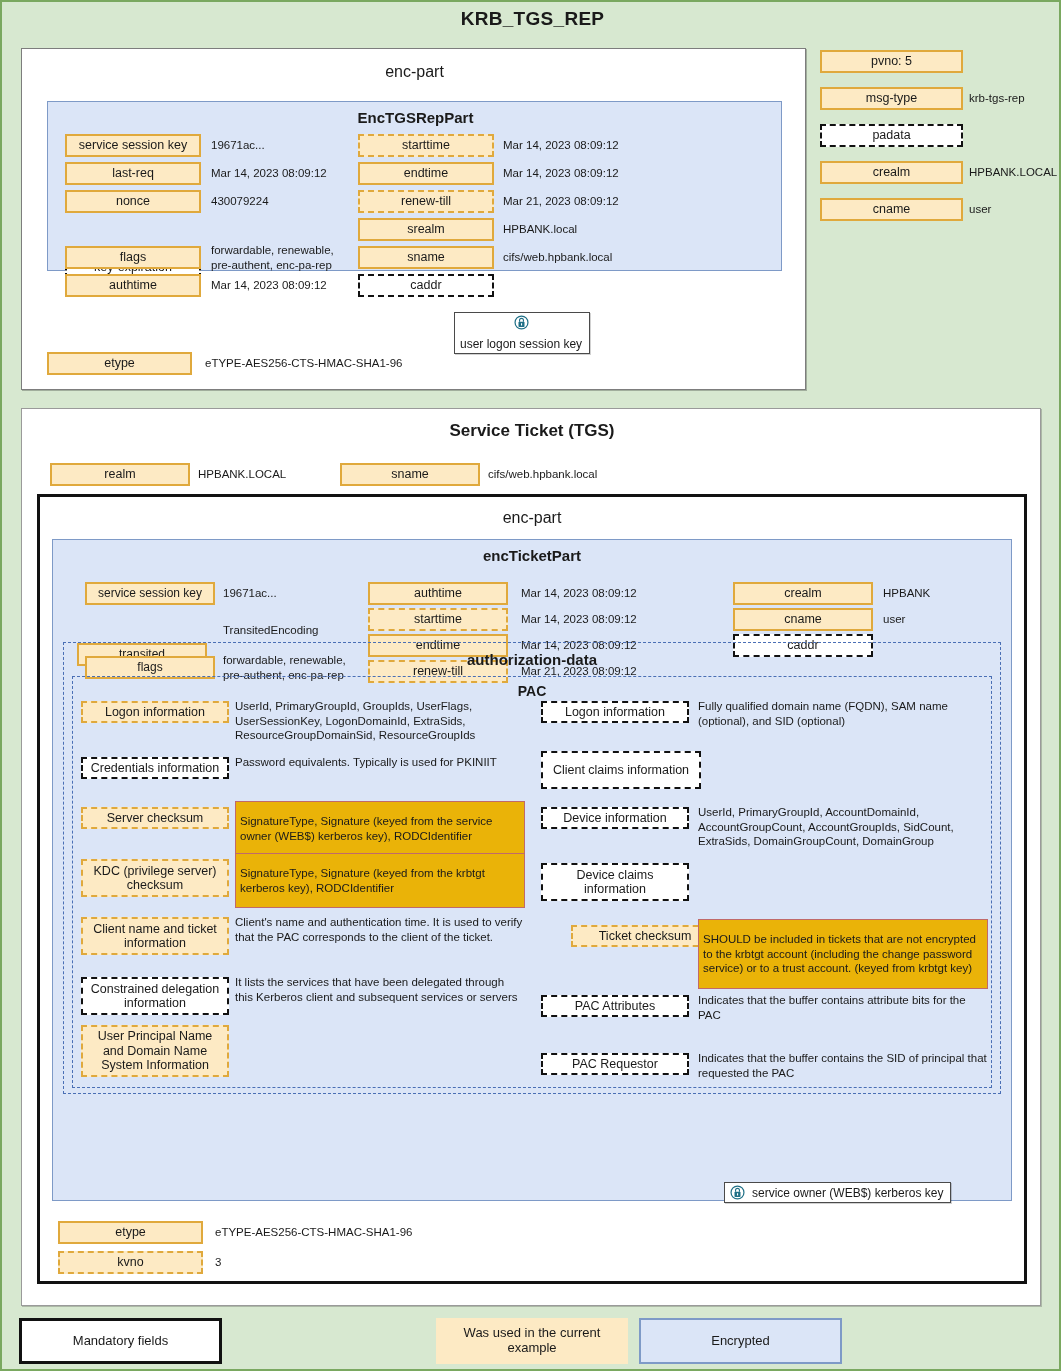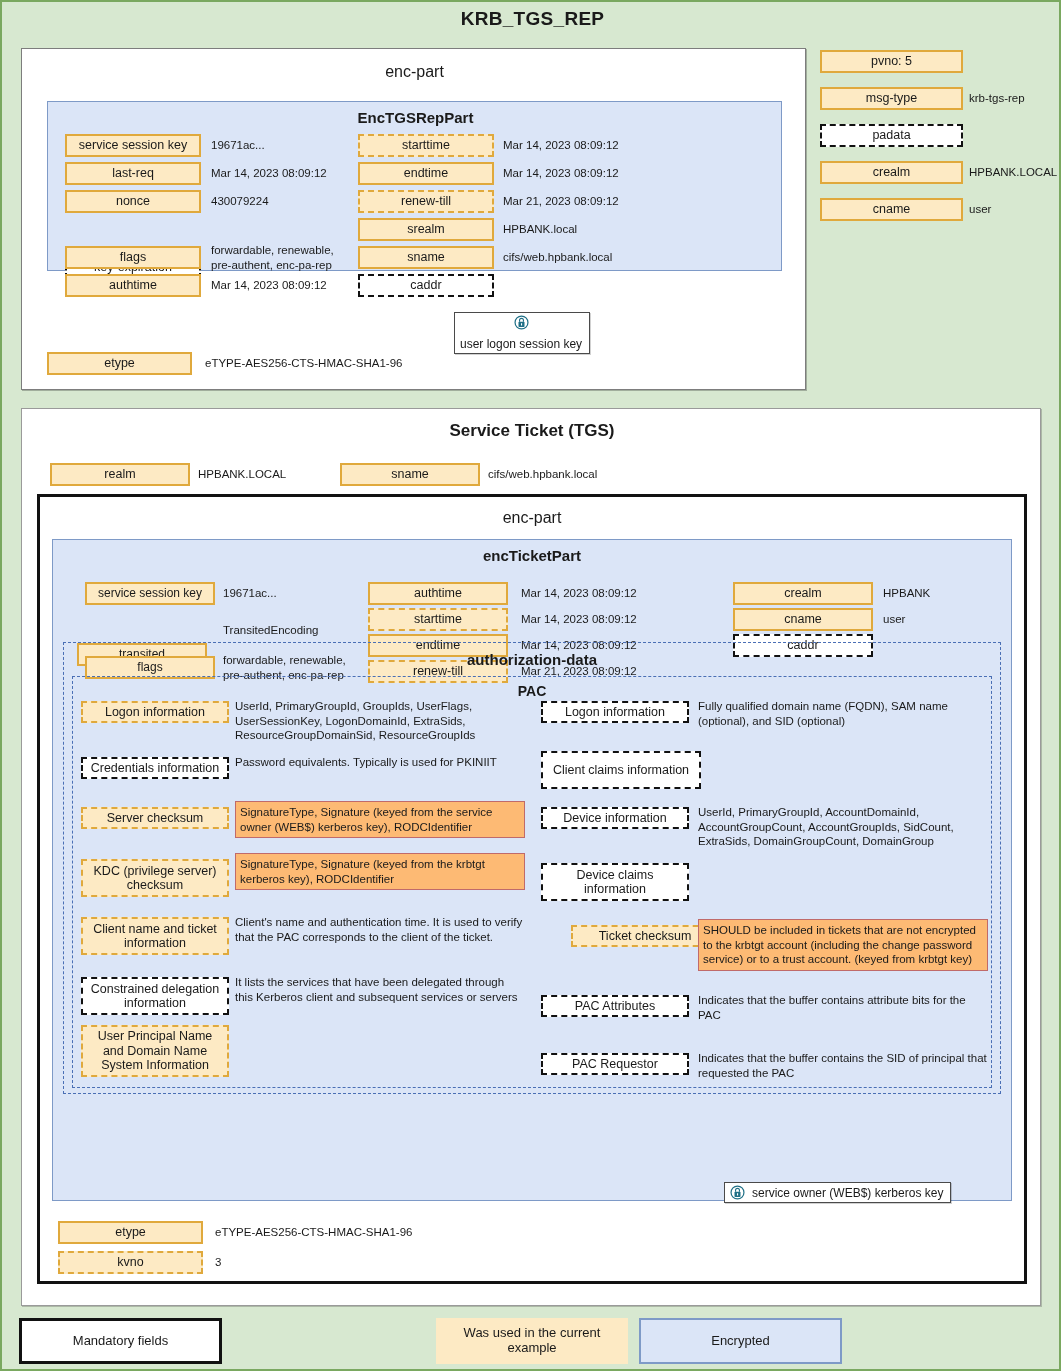--- a/index.html
+++ b/index.html
@@ -26,22 +26,22 @@
   .fbox.opt-used { border:2px dashed #e0a93c; }
   .fbox.opt-unused { background:#ffffff; border:2px dashed #111111; }
 
   .val {
     font-size:11.5px; line-height:1.25; color:#1a1a1a;
     display:flex; align-items:center;
   }
   .val.top { align-items:flex-start; }
 
   .redbox {
-    background:#fdba74; border:1px solid #c06a6a;
-    font-size:11.5px; line-height:1.3; padding:3px 4px;
+    background:#eab308; border:1px solid #c06a6a;
+    font-size:11.5px; line-height:1.3; padding:12px 4px;
     color:#1a1a1a;
   }
 
   
   .doc-title {
     position:absolute; left:0; top:6px; width:1061px;
     text-align:center; font-size:19px; font-weight:bold;
     letter-spacing:.3px;
   }
 

